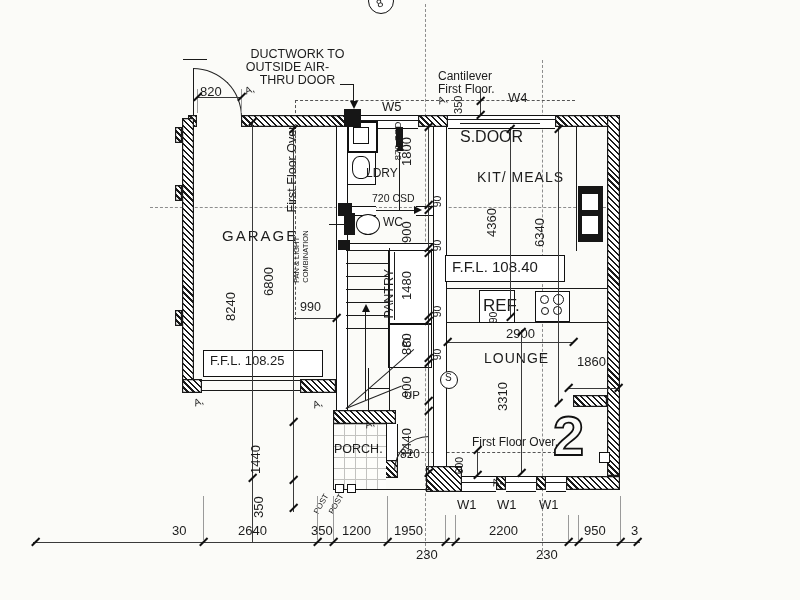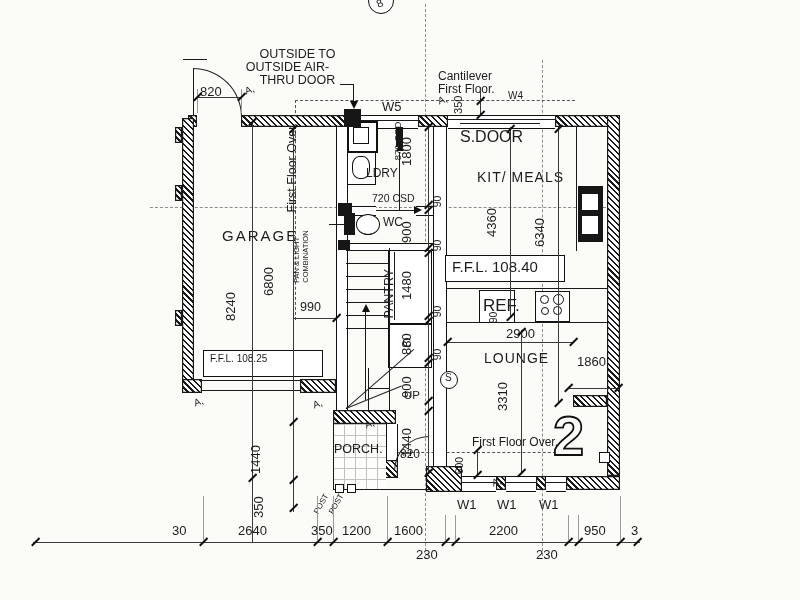--- a/index.html
+++ b/index.html
@@ -166,25 +166,25 @@
   <div class="a t" style="left:222px;top:228px;font-size:15px;letter-spacing:2px">GARAGE</div>
   <div class="a t" style="left:366px;top:167px;font-size:12px">LDRY</div>
   <div class="a t" style="left:383px;top:216px;font-size:12px">WC</div>
   <div class="a t rt" style="left:396px;top:305px;font-size:12.5px">PANTRY</div>
   <div class="a t" style="left:402px;top:336px;font-size:13px">C</div>
   <div class="a t" style="left:477px;top:170px;font-size:14px;letter-spacing:1px">KIT/ MEALS</div>
   <div class="a t" style="left:484px;top:351px;font-size:14px;letter-spacing:1px">LOUNGE</div>
   <div class="a t" style="left:334px;top:443px;font-size:12.5px">PORCH.</div>
 
   <div class="a box" style="left:203px;top:350px;width:118px;height:25px"></div>
-  <div class="a t" style="left:210px;top:354px;font-size:10px">F.F.L. 108.25</div>
+  <div class="a t" style="left:210px;top:354px;font-size:13px">F.F.L. 108.25</div>
   <div class="a box" style="left:445px;top:255px;width:118px;height:25px"></div>
   <div class="a t" style="left:452px;top:259px;font-size:15px">F.F.L. 108.40</div>
 
-  <div class="a t c" style="left:240px;top:48px;width:115px">OUTSIDE TO</div>
+  <div class="a t c" style="left:240px;top:48px;width:115px">DUCTWORK TO</div>
   <div class="a t c" style="left:230px;top:61px;width:115px">OUTSIDE AIR-</div>
   <div class="a t c" style="left:240px;top:74px;width:115px">THRU DOOR</div>
   <div class="a t" style="left:438px;top:70px;font-size:12px">Cantilever</div>
   <div class="a t" style="left:438px;top:83px;font-size:12px">First Floor.</div>
   <div class="a t rt" style="left:299px;top:199px;font-size:12.5px">First Floor Over.</div>
   <div class="a t" style="left:472px;top:436px;font-size:12px">First Floor Over.</div>
   <div class="a rt" style="left:311px;top:264px;font-size:7.5px;line-height:1.25;white-space:nowrap">
     <span>FAN &amp; LIGHT</span><br>
     <span>COMBINATION</span>
   </div>
@@ -195,21 +195,21 @@
   <div class="a t" style="left:326px;top:500px;font-size:8px;transform:rotate(-60deg)">POST</div>
 
   <div class="a t" style="left:245px;top:85px;font-size:10px;transform:rotate(-20deg)">A,</div>
   <div class="a t" style="left:438px;top:95px;font-size:10px;transform:rotate(-20deg)">A,</div>
   <div class="a t" style="left:194px;top:397px;font-size:10px;transform:rotate(-20deg)">A,</div>
   <div class="a t" style="left:313px;top:399px;font-size:10px;transform:rotate(-20deg)">A,</div>
   <div class="a t" style="left:365px;top:419px;font-size:10px;transform:rotate(-20deg)">A,</div>
   <div class="a t" style="left:492px;top:477px;font-size:10px;transform:rotate(-20deg)">A,</div>
 
   <div class="a t" style="left:382px;top:100px;font-size:13px">W5</div>
-  <div class="a t" style="left:508px;top:91px;font-size:10px">W4</div>
+  <div class="a t" style="left:508px;top:91px;font-size:13px">W4</div>
   <div class="a t" style="left:460px;top:128px;font-size:16px">S.DOOR</div>
   <div class="a t rt" style="left:403px;top:150px;font-size:9.5px">870 CSD</div>
   <div class="a t" style="left:372px;top:193px;font-size:10.5px">720 CSD</div>
   <div class="a t" style="left:200px;top:85px;font-size:13px">820</div>
   <div class="a t" style="left:400px;top:448px;font-size:12px">820</div>
   <div class="a t" style="left:483px;top:297px;font-size:17px">REF.</div>
   <div class="a t" style="left:457px;top:498px;font-size:13px">W1</div>
   <div class="a t" style="left:497px;top:498px;font-size:13px">W1</div>
   <div class="a t" style="left:539px;top:498px;font-size:13px">W1</div>
 
@@ -310,20 +310,20 @@
   <div class="a tick" style="left:440px;top:541px"></div>
   <div class="a tick" style="left:450px;top:541px"></div>
   <div class="a tick" style="left:563px;top:541px"></div>
   <div class="a tick" style="left:573px;top:541px"></div>
   <div class="a tick" style="left:615px;top:541px"></div>
   <div class="a tick" style="left:632px;top:541px"></div>
   <div class="a t" style="left:172px;top:524px;font-size:13px">30</div>
   <div class="a t" style="left:238px;top:524px;font-size:13px">2640</div>
   <div class="a t" style="left:311px;top:524px;font-size:13px">350</div>
   <div class="a t" style="left:342px;top:524px;font-size:13px">1200</div>
-  <div class="a t" style="left:394px;top:524px;font-size:13px">1600</div>
+  <div class="a t" style="left:394px;top:524px;font-size:13px">1950</div>
   <div class="a t" style="left:416px;top:548px;font-size:13px">230</div>
   <div class="a t" style="left:489px;top:524px;font-size:13px">2200</div>
   <div class="a t" style="left:536px;top:548px;font-size:13px">230</div>
   <div class="a t" style="left:584px;top:524px;font-size:13px">950</div>
   <div class="a t" style="left:631px;top:524px;font-size:13px">3</div>
 
 </div>
 
 </body></html>

